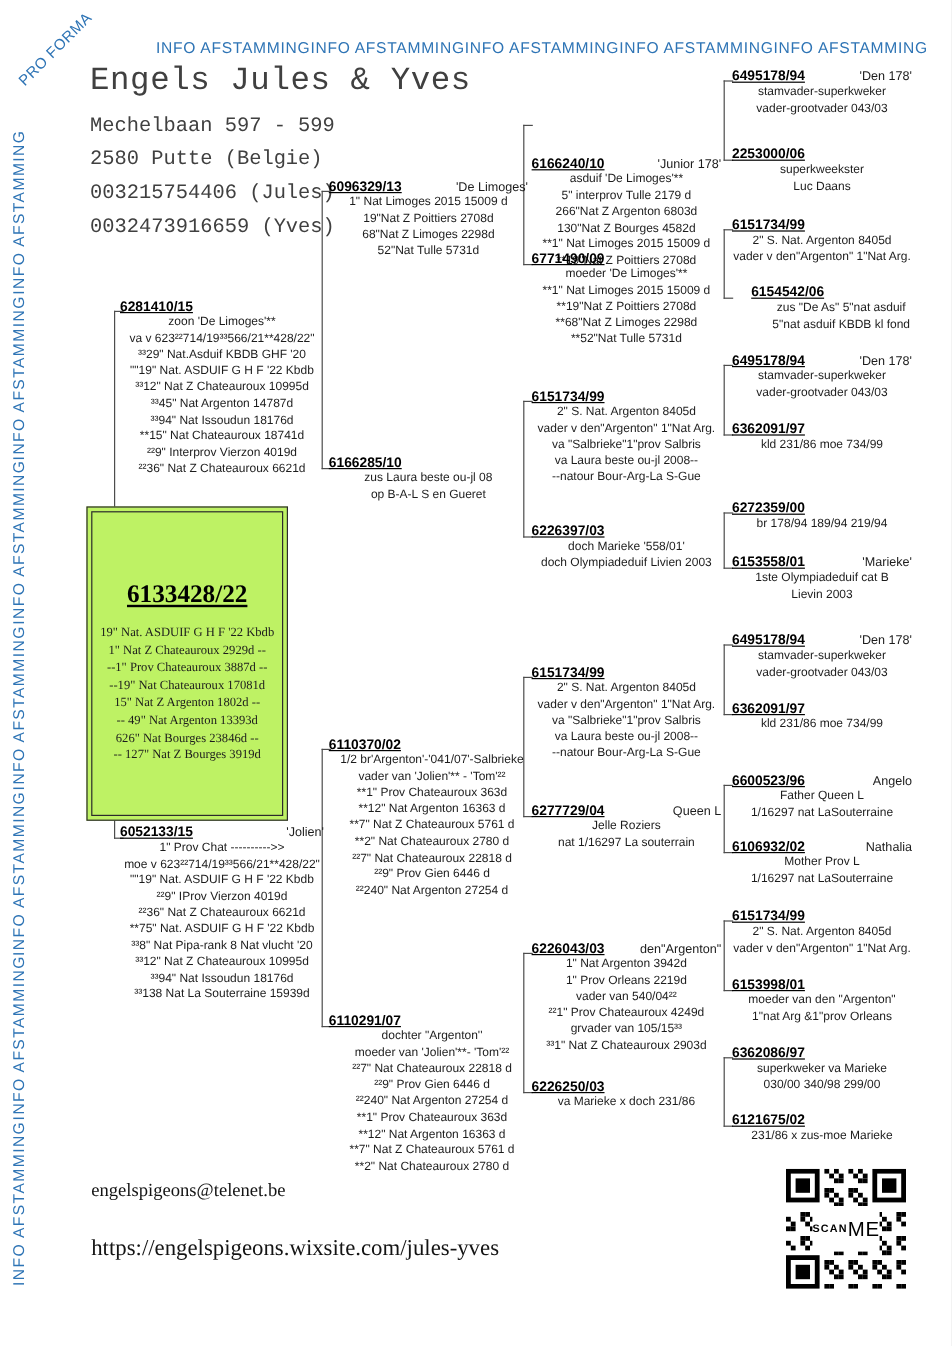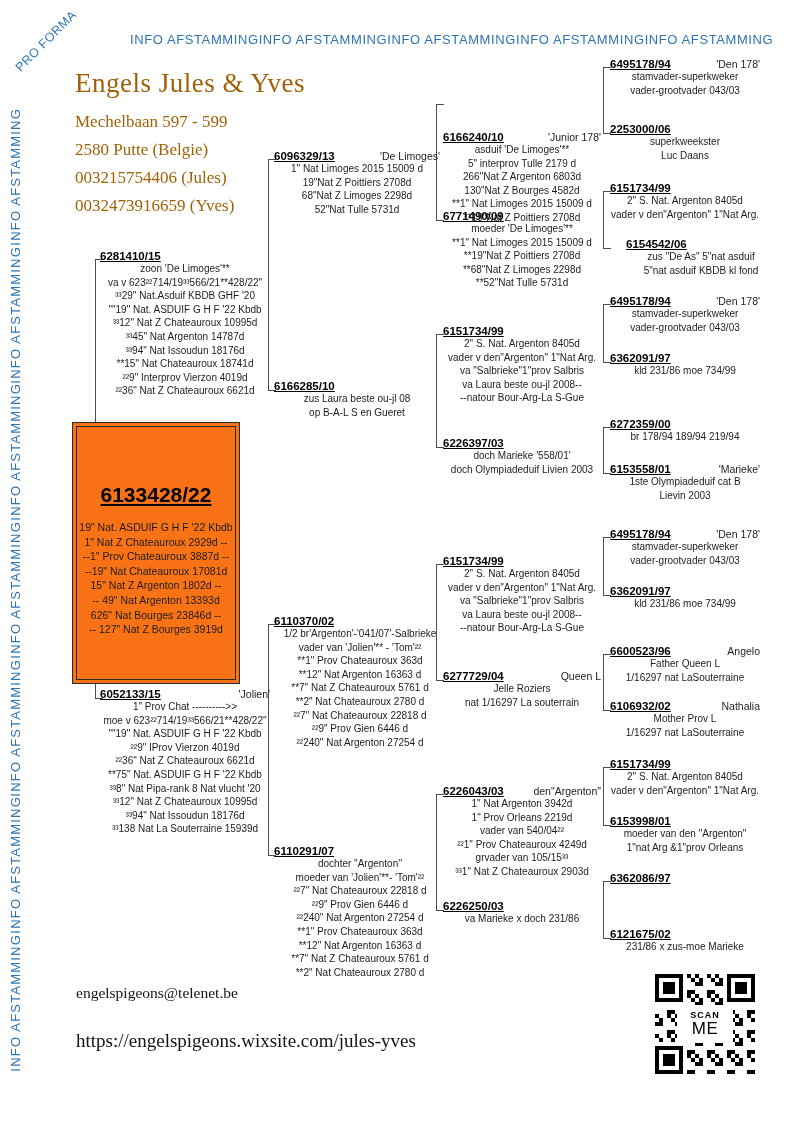--- a/index.html
+++ b/index.html
@@ -18,51 +18,51 @@
   .top-banner span{color:#2E74B5;font-size:13px;letter-spacing:.6px;white-space:nowrap;}
   .side-banner{
     position:absolute;left:8px;top:108px;height:882px;display:flex;flex-direction:column;
     justify-content:space-between;align-items:center;
   }
   .side-banner span{
     writing-mode:vertical-rl;transform:rotate(180deg);
     color:#2E74B5;font-size:13px;letter-spacing:1.2px;white-space:nowrap;
   }
   
-  .owner{position:absolute;left:75px;top:68px;font-family:Liberation Serif, serif;color:#a16207;}
+  .owner{position:absolute;left:75px;top:53px;font-family:Liberation Mono, monospace;color:#404040;}
   .owner-name{font-size:27px;letter-spacing:.5px;margin-bottom:9px;}
   .owner-line{font-size:17px;line-height:28px;}
   
   .block{position:absolute;z-index:1;}
   .block-head{display:flex;justify-content:space-between;align-items:baseline;white-space:nowrap;}
   .ring{font-weight:bold;text-decoration:underline;font-size:11.5px;color:#000;}
   .bird-name{font-size:10.5px;color:#1c1c1c;margin-left:10px;}
   .lines{text-align:center;}
   .pl{font-size:10px;line-height:13.6px;white-space:nowrap;}
   
   .bracket{
     position:absolute;width:7px;z-index:0;
     border-left:1.2px solid #4d4d4d;border-top:1.2px solid #4d4d4d;border-bottom:1.2px solid #4d4d4d;
   }
   
-  .subject-box{position:absolute;z-index:2;background:#f97316;border:1.5px solid #2b2b2b;padding:3px;box-sizing:border-box;}
+  .subject-box{position:absolute;z-index:2;background:#bef264;border:1.5px solid #2b2b2b;padding:3px;box-sizing:border-box;font-family:Liberation Serif, serif;}
   .subject-inner{
     border:1px solid #2b2b2b;width:100%;height:100%;box-sizing:border-box;
     display:flex;flex-direction:column;align-items:center;padding-top:56px;
   }
   .subject-ring{font-size:21px;font-weight:bold;text-decoration:underline;color:#000;margin-bottom:13px;}
   .subject-line{font-size:10.5px;line-height:14.6px;white-space:nowrap;text-align:center;}
   
   .contact-email{position:absolute;left:76px;top:984px;font-family:"Liberation Serif",serif;font-size:15.5px;color:#141414;}
   .contact-web{position:absolute;left:76px;top:1030px;font-family:"Liberation Serif",serif;font-size:19px;color:#141414;}
   .qr{position:absolute;left:655px;top:974px;width:100px;height:100px;}
   .qr svg{display:block;width:100%;height:100%;}
   .qr-label{
     position:absolute;left:22px;top:31px;width:56px;height:38px;background:#fff;
-    display:flex;flex-direction:column;align-items:center;justify-content:center;line-height:1;
+    display:flex;flex-direction:row;align-items:center;justify-content:center;line-height:1;
   }
   .qr-label .l1{font-size:9px;font-weight:bold;letter-spacing:1px;color:#000;}
   .qr-label .l2{font-size:17px;color:#000;letter-spacing:.5px;}
 </style>
 </head>
 <body>
 
 <div class="page">
 
   <div class="pro-forma">PRO FORMA</div>
@@ -445,20 +445,24 @@
           <div class="pl">moeder van den "Argenton"</div>
           <div class="pl">1"nat Arg &amp;1"prov Orleans</div>
         </div>
   </div>
 
   <div class="block" style="left: 610px; top: 872px; width: 150px;">
     <div class="block-head">
       <span class="ring">6362086/97</span>
 
     </div>
+    <div class="lines">
+          <div class="pl">superkweker va Marieke</div>
+          <div class="pl">030/00 340/98 299/00</div>
+        </div>
   </div>
 
   <div class="block" style="left: 610px; top: 928px; width: 150px;">
     <div class="block-head">
       <span class="ring">6121675/02</span>
 
     </div>
     <div class="lines">
           <div class="pl">231/86 x zus-moe Marieke</div>
         </div>

